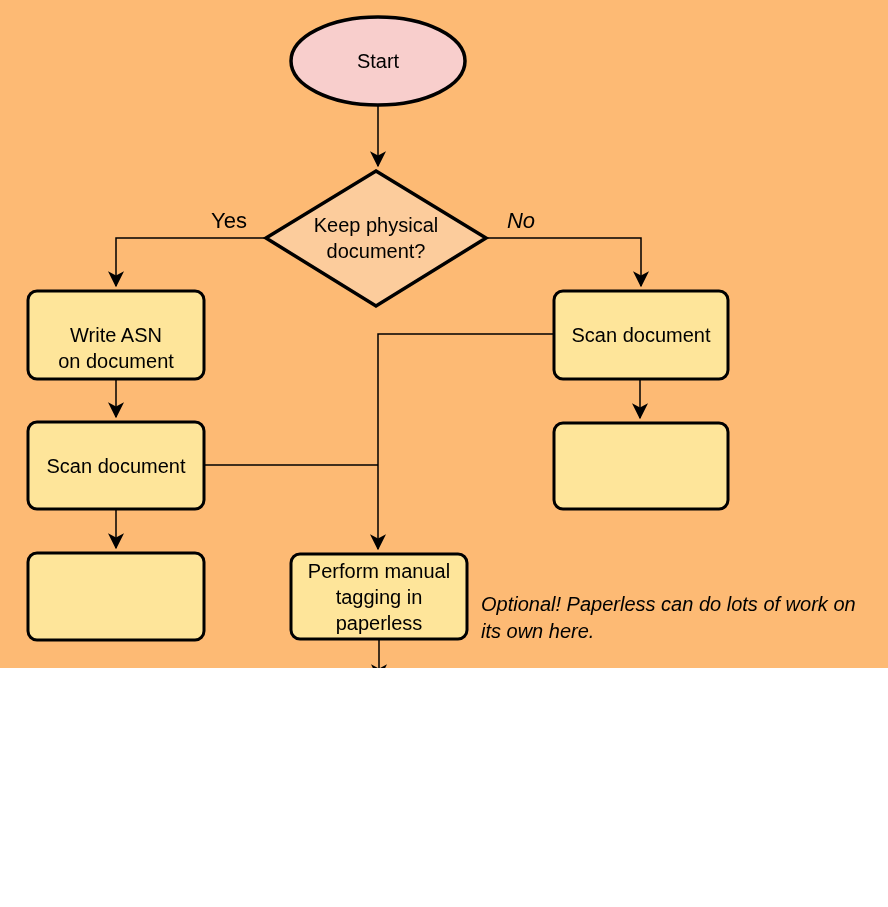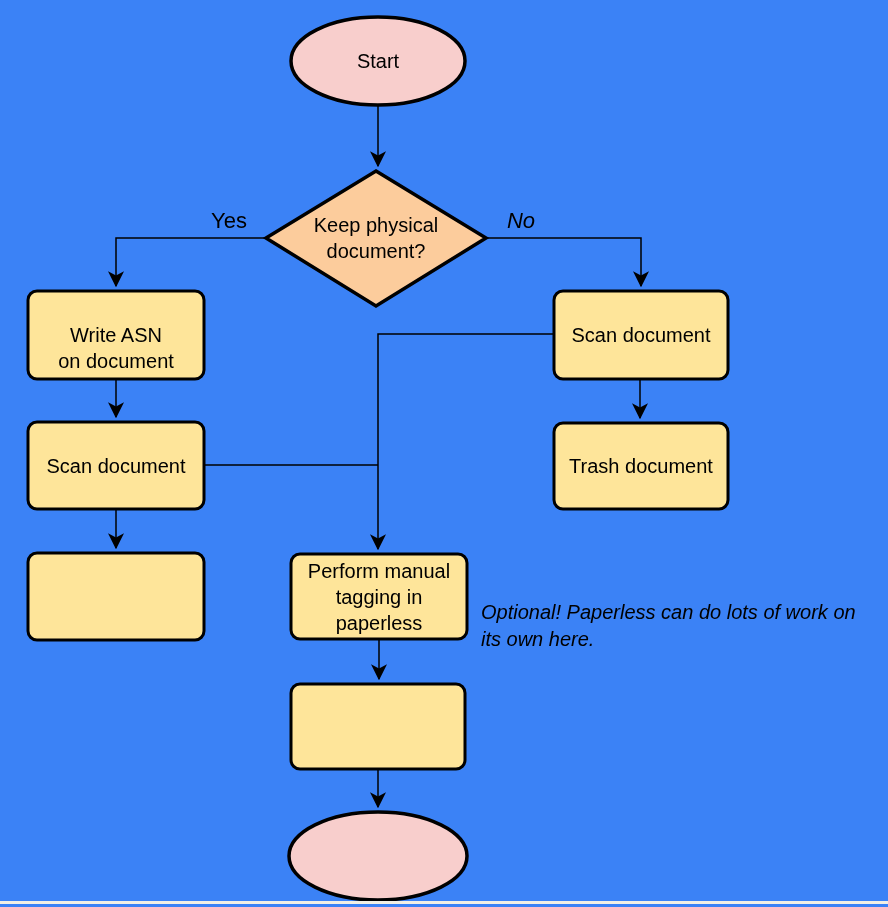--- a/index.html
+++ b/index.html
@@ -4,22 +4,22 @@
 <style>
   html, body {
     margin: 0;
     padding: 0;
     background: #ffffff;
     font-family: "Liberation Sans", sans-serif;
   }
   .canvas {
     position: relative;
     width: 888px;
-    height: 907px;
-    background: #3b82f6;
+    height: 668px;
+    background: #fdba74;
     overflow: hidden;
   }
   .canvas svg {
     position: absolute;
     left: 0;
     top: 0;
   }
   .node-label {
     position: absolute;
     display: flex;
@@ -42,21 +42,20 @@
     white-space: pre;
   }
   .note-label {
     position: absolute;
     font-style: italic;
     font-size: 20px;
     line-height: 27px;
     color: #000000;
     text-align: left;
     white-space: pre;
-    margin-top: 8px;
   }
 </style>
 </head>
 <body>
 
 <div class="canvas">
 
   <svg width="888" height="907" viewBox="0 0 888 907">
     <defs>
       <marker id="arrow" markerUnits="userSpaceOnUse" markerWidth="16" markerHeight="16" viewBox="0 0 12 12" refX="11" refY="6" orient="auto">
@@ -91,21 +90,20 @@
     <rect x="0" y="901" width="888" height="3" fill="#F1EFE5"></rect>
   </svg>
 
   <div class="node-label" style="left:291px; top:17px; width:174px; height:88px;">Start</div>
   <div class="node-label" style="left:276px; top:182px; width:200px; height:112px;">Keep physical
 document?</div>
   <div class="node-label" style="left:28px; top:304px; width:176px; height:88px;">Write ASN
 on document</div>
   <div class="node-label" style="left:28px; top:422px; width:176px; height:87px;">Scan document</div>
   <div class="node-label" style="left:554px; top:291px; width:174px; height:88px;">Scan document</div>
-  <div class="node-label" style="left:554px; top:423px; width:174px; height:86px;">Trash document</div>
   <div class="node-label" style="left:291px; top:554px; width:176px; height:85px;border-radius:28px;">Perform manual
 tagging in
 paperless</div>
 
   <div class="edge-label" style="left:201px; top:209px; width:56px; height:24px;">Yes</div>
   <div class="edge-label" style="left:496px; top:209px; width:50px; height:24px;font-style:italic;">No</div>
 
   <div class="note-label" style="left:481px; top:591px;">Optional! Paperless can do lots of work on
 its own here.</div>
 

